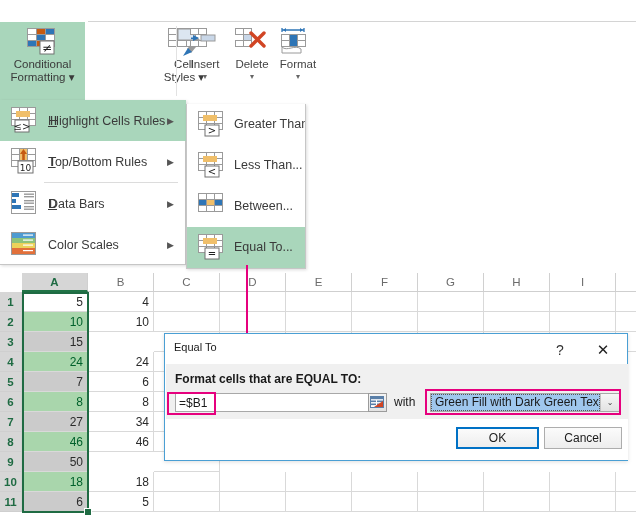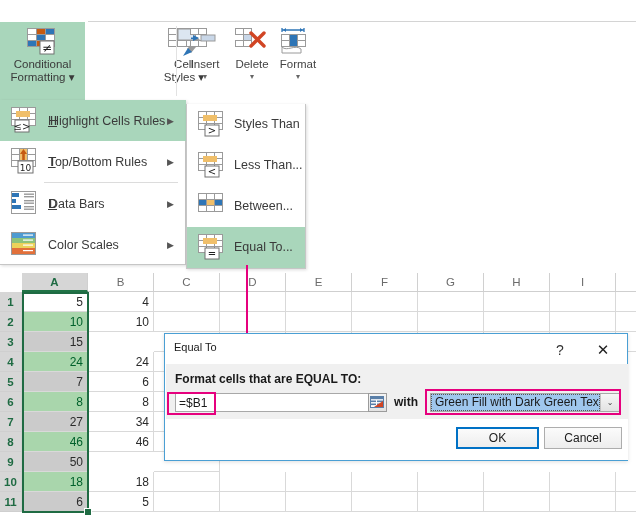--- a/index.html
+++ b/index.html
@@ -127,21 +127,21 @@
 
   .ref-input{
     position:absolute;left:9px;top:29px;width:212px;height:19px;
     background:#fff;border:1px solid #a8a8a8;box-sizing:border-box;
     font-size:12px;color:#1a1a1a;padding:1px 3px;line-height:17px;
   }
   .ref-pick{
     position:absolute;left:202px;top:29px;width:19px;height:19px;
     background:linear-gradient(#f5f5f5,#e3e3e3);border:1px solid #9b9b9b;box-sizing:border-box;
   }
-  .with-lbl{position:absolute;left:228px;top:31px;font-size:12px;color:#1a1a1a;font-weight:bold;}
+  .with-lbl{position:absolute;left:228px;top:31px;font-size:12px;color:#1a1a1a;}
   .combo{
     position:absolute;left:264px;top:29px;width:190px;height:19px;
     background:#fff;border:1px solid #a8a8a8;box-sizing:border-box;
   }
   .combo-txt{
     position:absolute;left:0;top:0;width:169px;height:17px;
     background:#9fc7ee;border:1px dotted #555;box-sizing:border-box;
     font-size:12px;color:#1a1a1a;padding-left:3px;line-height:15px;
     white-space:nowrap;overflow:hidden;
   }
@@ -390,21 +390,21 @@
             <rect x="17.5" y="7.5" width="8" height="6"></rect>
           <rect x="1.5" y="13.5" width="8" height="6"></rect>
             <rect x="9.5" y="13.5" width="8" height="6"></rect>
             <rect x="17.5" y="13.5" width="8" height="6"></rect>
         </g>
         <rect x="6" y="5" width="14" height="6" fill="#f0bf6a"></rect>
         <rect x="8" y="15" width="14" height="11" fill="#fff" stroke="#707070"></rect>
         <text x="15" y="24" font-family="DejaVu Sans, sans-serif" font-size="10" fill="#222" text-anchor="middle">&gt;</text>
       </svg>
     </div>
-    <div class="m2-lbl">Styles Than</div>
+    <div class="m2-lbl">Greater Than</div>
   </div>
 
   <div class="m2-item" style="top:41px;">
     <div class="m2-ico">
       <svg width="30" height="28" viewBox="0 0 30 28">
         <g stroke="#9a9a9a" fill="#fff">
           <rect x="1.5" y="1.5" width="8" height="6"></rect>
             <rect x="9.5" y="1.5" width="8" height="6"></rect>
             <rect x="17.5" y="1.5" width="8" height="6"></rect>
           <rect x="1.5" y="7.5" width="8" height="6"></rect>

